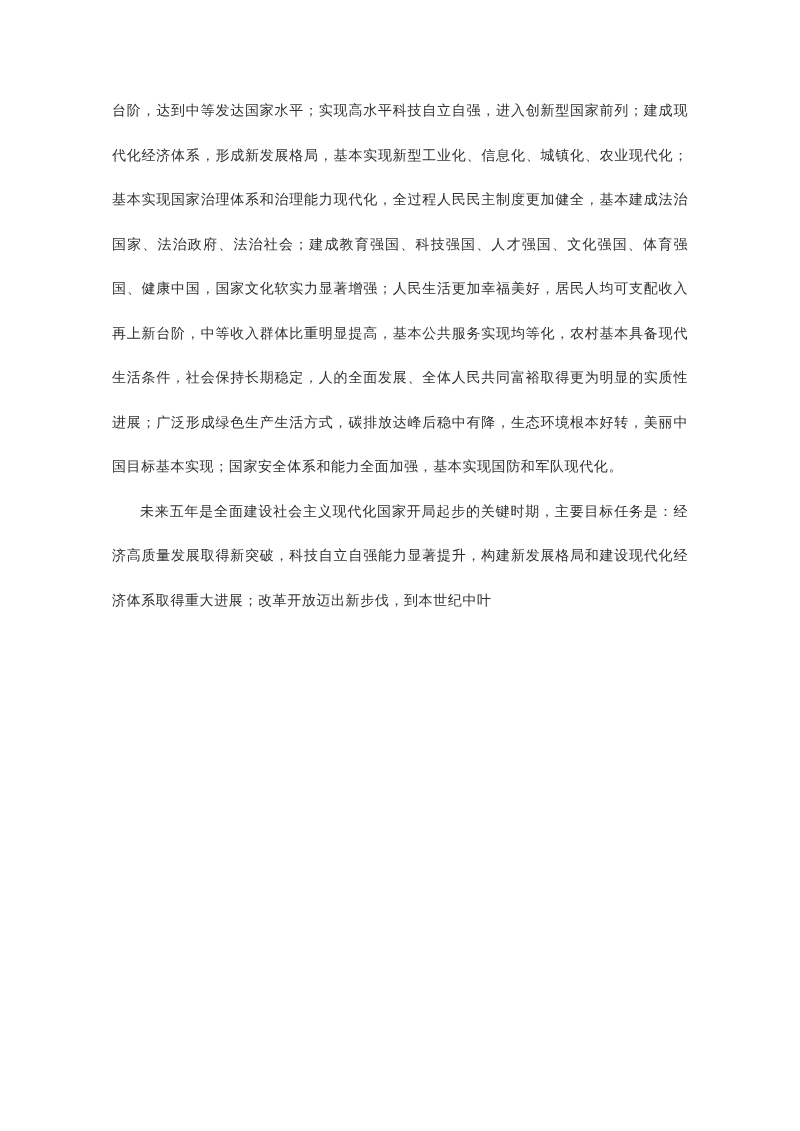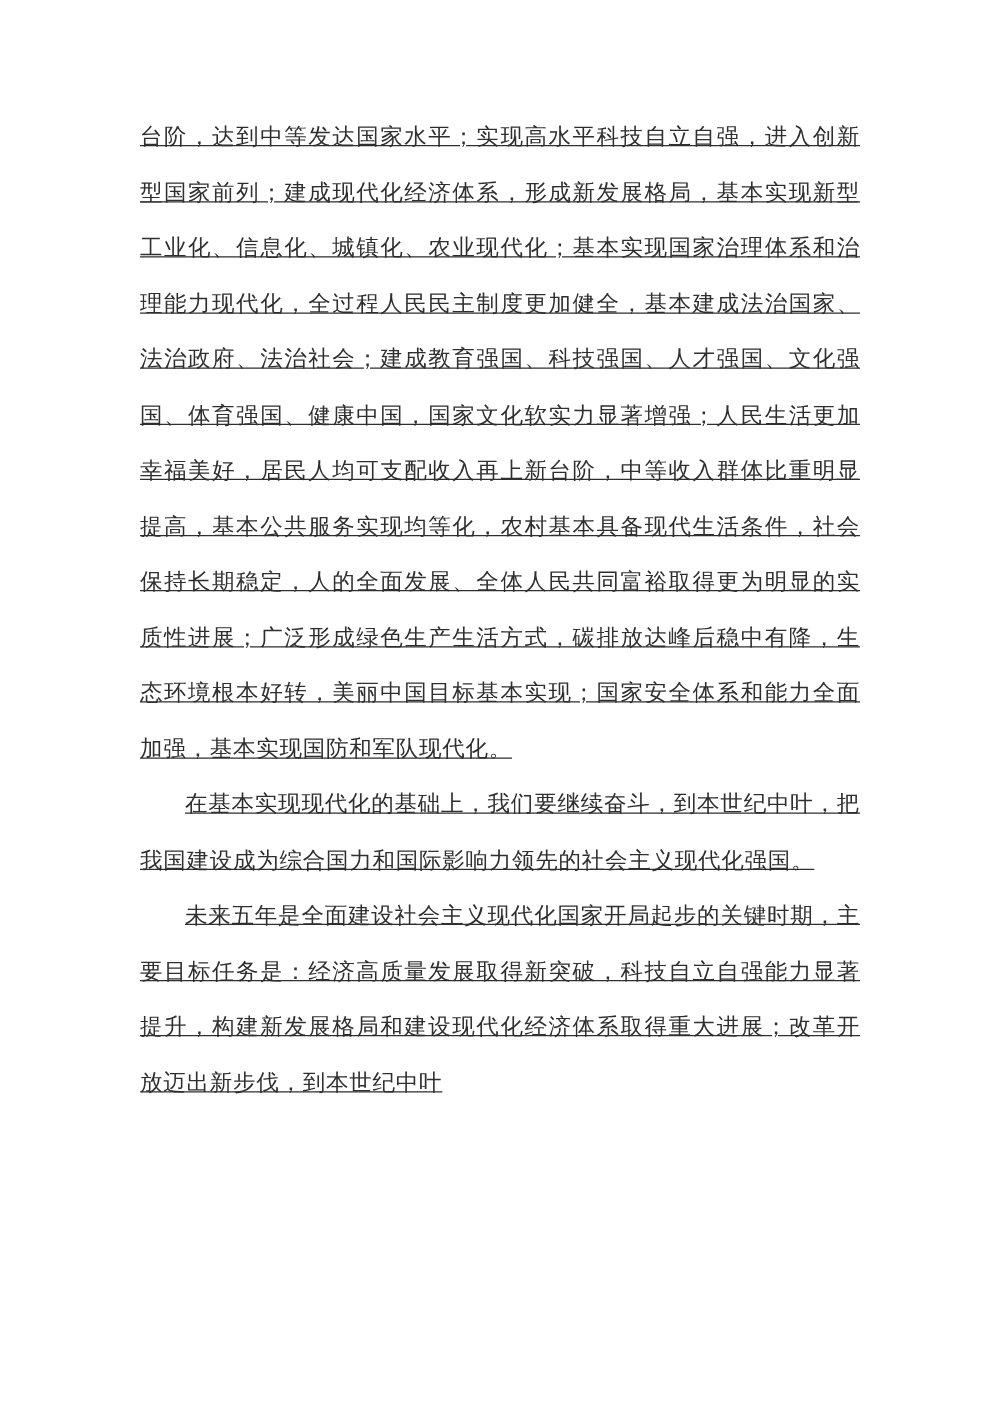--- a/index.html
+++ b/index.html
@@ -16,38 +16,36 @@
   .page {
     position: relative;
     width: 800px;
     height: 1131px;
     background: #ffffff;
     box-sizing: border-box;
     padding: 88px 112px 60px 112px;
     overflow: hidden;
   }
   .doc-body {
-    font-size: 18px;
+    font-size: 14px;
     line-height: 44.5px;
     letter-spacing: 0.6px;
     text-align: justify;
     text-justify: inter-ideograph;
     color: #2f2f2f;
-    text-decoration: underline;
   }
   .para {
     margin: 0 0 0 0;
     text-indent: 2em;
   }
   .para.cont {
     text-indent: 0;
   }
 </style>
 </head>
 <body>
 
 <div class="page">
   <div class="doc-body">
     <p class="para cont">台阶，达到中等发达国家水平；实现高水平科技自立自强，进入创新型国家前列；建成现代化经济体系，形成新发展格局，基本实现新型工业化、信息化、城镇化、农业现代化；基本实现国家治理体系和治理能力现代化，全过程人民民主制度更加健全，基本建成法治国家、法治政府、法治社会；建成教育强国、科技强国、人才强国、文化强国、体育强国、健康中国，国家文化软实力显著增强；人民生活更加幸福美好，居民人均可支配收入再上新台阶，中等收入群体比重明显提高，基本公共服务实现均等化，农村基本具备现代生活条件，社会保持长期稳定，人的全面发展、全体人民共同富裕取得更为明显的实质性进展；广泛形成绿色生产生活方式，碳排放达峰后稳中有降，生态环境根本好转，美丽中国目标基本实现；国家安全体系和能力全面加强，基本实现国防和军队现代化。</p>
-    <p class="para">在基本实现现代化的基础上，我们要继续奋斗，到本世纪中叶，把我国建设成为综合国力和国际影响力领先的社会主义现代化强国。</p>
     <p class="para">未来五年是全面建设社会主义现代化国家开局起步的关键时期，主要目标任务是：经济高质量发展取得新突破，科技自立自强能力显著提升，构建新发展格局和建设现代化经济体系取得重大进展；改革开放迈出新步伐，到本世纪中叶</p>
   </div>
 </div>
 
 </body></html>

